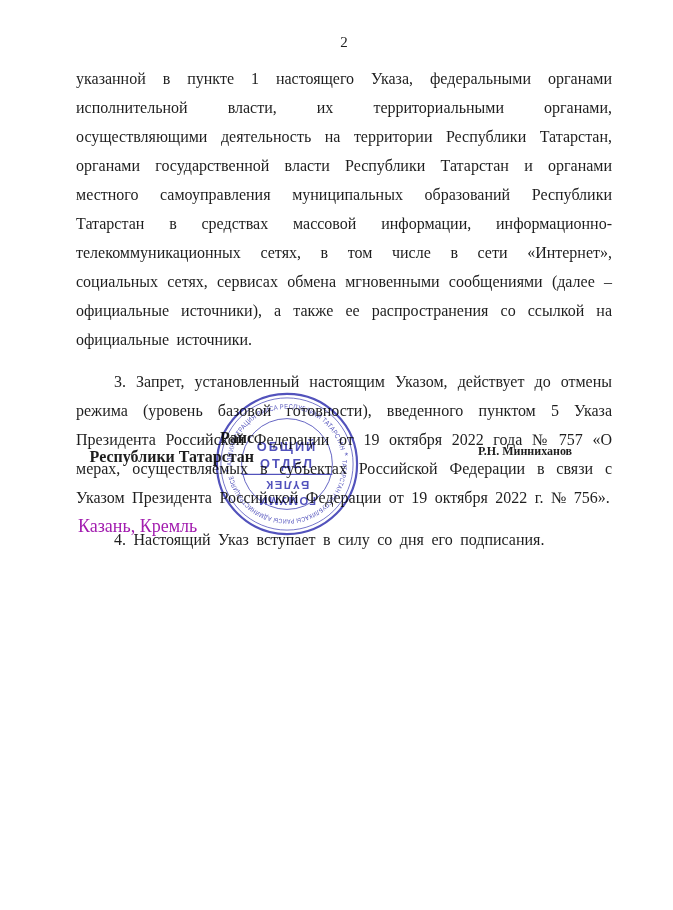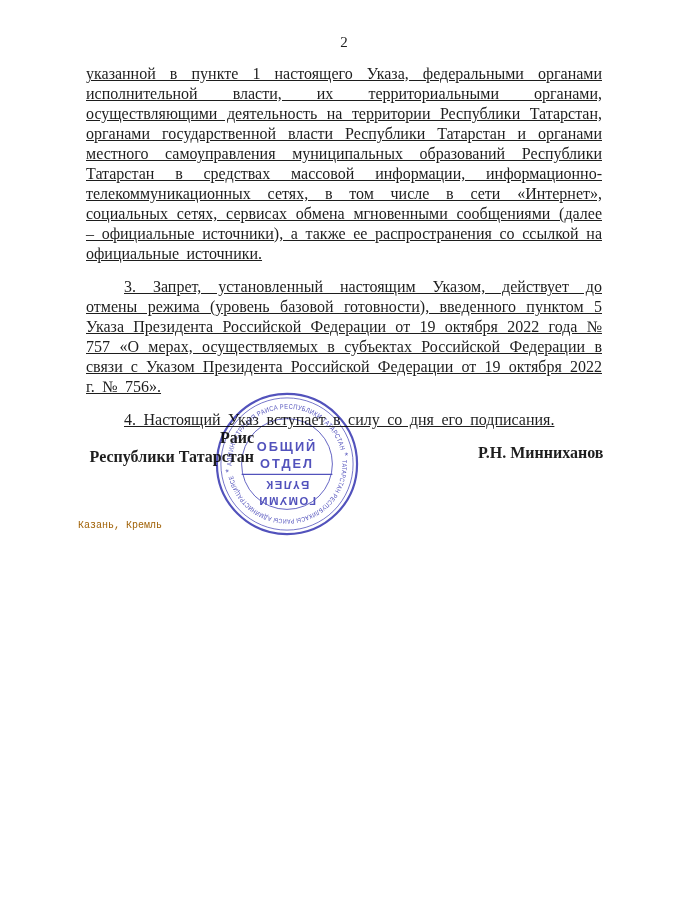--- a/index.html
+++ b/index.html
@@ -21,57 +21,56 @@
     left: 76px;
     top: 34px;
     width: 536px;
   }
   .page-number {
     text-align: center;
     font-size: 15px;
     margin: 0 0 13px 0;
   }
   .para {
-    margin: 10px;
+    margin: 0;
     font-size: 16px;
-    line-height: 20px;
+    line-height: 29px;
     text-align: justify;
     word-spacing: 3.5px;
-    text-decoration: underline;
   }
   .para.indent {
     text-indent: 38px;
     margin-top: 13px;
   }
   .sig-left {
     position: absolute;
     left: 76px;
     top: 428px;
     width: 178px;
     text-align: right;
     font-weight: bold;
     font-size: 16px;
     line-height: 19px;
   }
   .sig-right {
     position: absolute;
     left: 478px;
     top: 444px;
     font-weight: bold;
-    font-size: 16px;
+    font-size: 12px;
     white-space: nowrap;
   }
   .issuance {
     position: absolute;
     left: 78px;
     top: 489px;
-    font-family: Liberation Mono, monospace;
-    font-size: 10px;
+    font-family: Liberation Serif, serif;
+    font-size: 18px;
     line-height: 14.8px;
-    color: #a16207;
+    color: #a21caf;
     white-space: pre;
   }
   .stamp {
     position: absolute;
     left: 213px;
     top: 390px;
     width: 148px;
     height: 148px;
     color: var(--stamp-color, #4343b6);
     mix-blend-mode: multiply;

